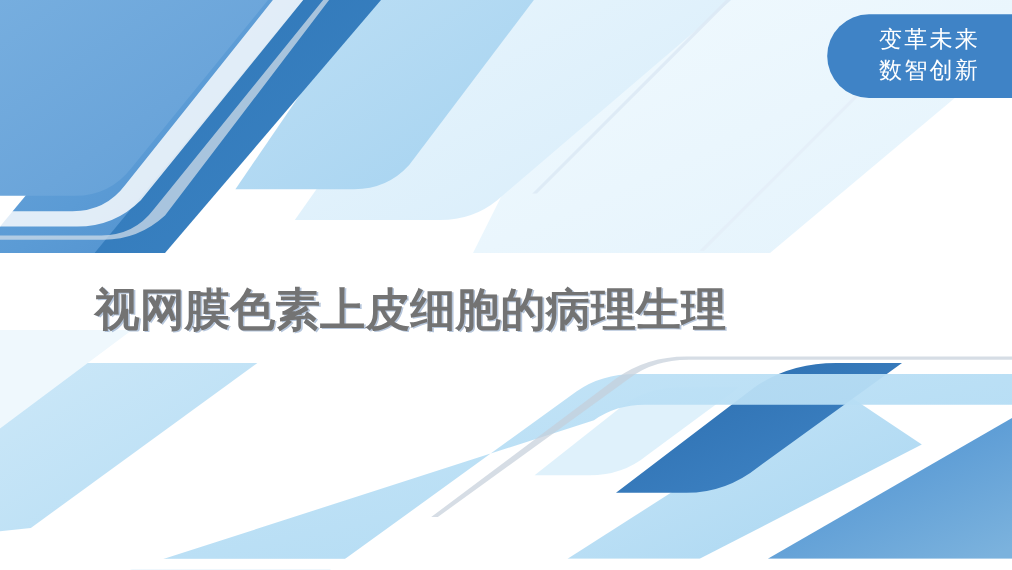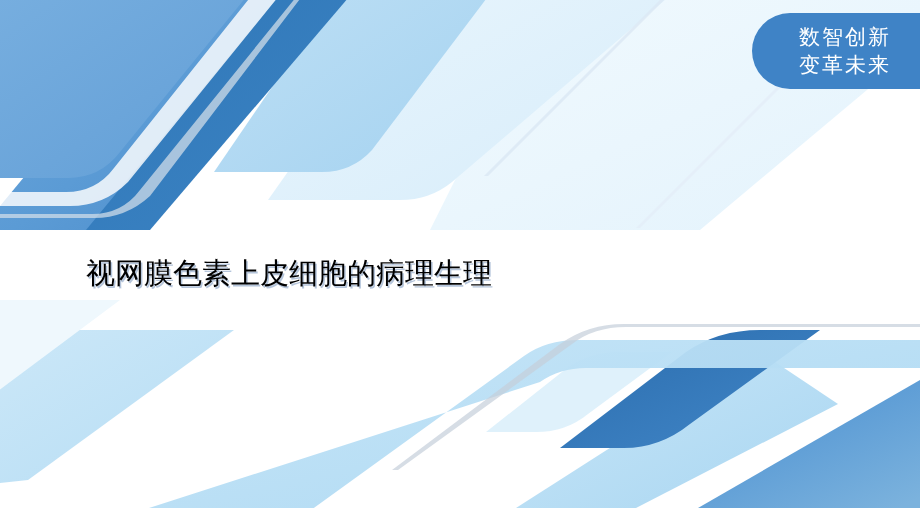--- a/index.html
+++ b/index.html
@@ -52,25 +52,25 @@
     white-space: nowrap;
     font-weight: 400;
   }
 
   
   #slide-title {
     position: absolute;
     left: 86px;
     top: 228px;
     z-index: 30;
-    font-size: 29px;
-    font-weight: normal;
+    font-size: 41px;
+    font-weight: bold;
     line-height: 52px;
     letter-spacing: 0px;
-    color: #000000;
+    color: #737373;
     white-space: nowrap;
     text-shadow: 1.5px 1.5px 0px rgba(120,150,190,0.55);
   }
 </style>
 </head>
 <body>
 
 <div id="slide">
 
   <svg class="deco" viewBox="0 0 920 518" preserveAspectRatio="none" xmlns="http://www.w3.org/2000/svg">
@@ -160,19 +160,19 @@
 
       <rect x="0" y="508" width="920" height="10" fill="#ffffff"></rect>
 
       <path d="M 690 -30 L 694 -30 L 488 176 L 484 176 Z" fill="#dce9f4" opacity="0.85"></path>
       <path d="M 828 36 L 832 36 L 640 228 L 636 228 Z" fill="#e3eef8" opacity="0.8"></path>
 
     </g>
   </svg>
 
   <div id="corner-badge">
+    <span class="bline">变革未来</span>
     <span class="bline">数智创新</span>
-    <span class="bline">变革未来</span>
   </div>
 
   <h1 id="slide-title">视网膜色素上皮细胞的病理生理</h1>
 
 </div>
 
 </body></html>

